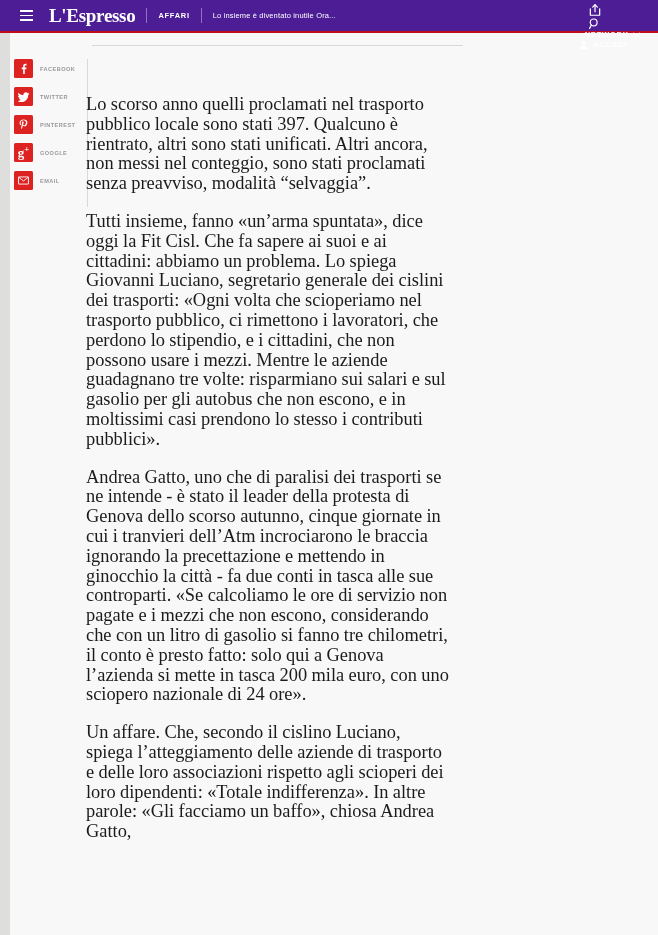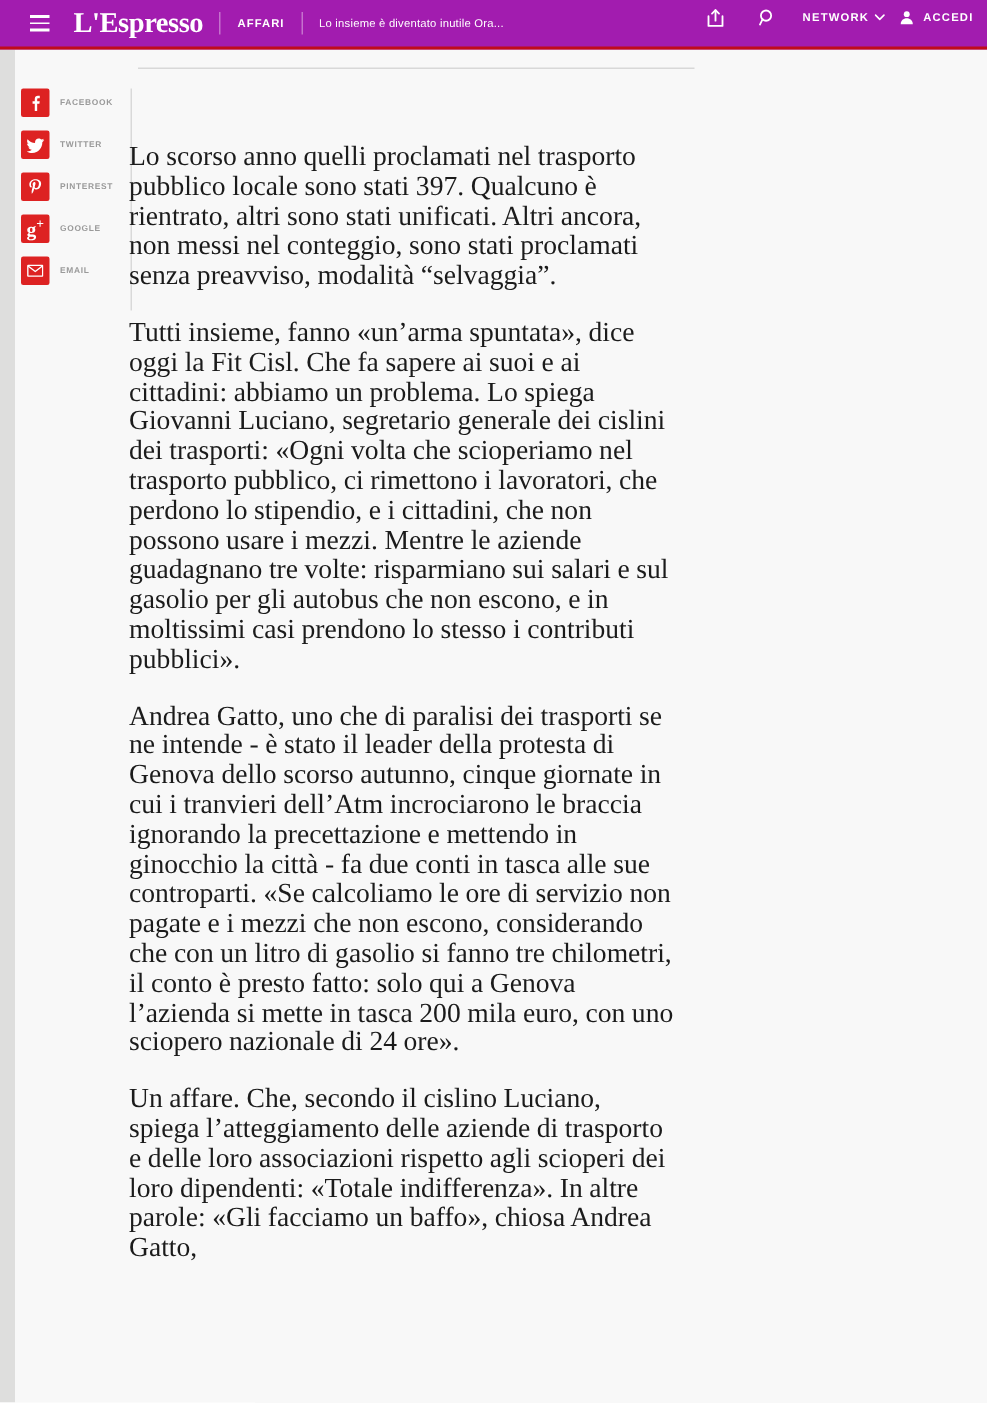--- a/index.html
+++ b/index.html
@@ -15,21 +15,21 @@
     background: #ffffff;
     position: relative;
   }
 
   
   .topbar {
     position: absolute;
     top: 0; left: 0;
     width: 658px;
     height: 33px;
-    background: #a21caf;
+    background: #4c1d95;
     border-bottom: 2px solid #c00c1a;
     display: flex;
     align-items: center;
     z-index: 20;
   }
 
   .hamburger {
     width: 34px;
     height: 33px;
     display: flex;
@@ -83,24 +83,25 @@
     white-space: nowrap;
     overflow: hidden;
     text-overflow: ellipsis;
     max-width: 180px;
     cursor: pointer;
   }
 
   .topbar-right {
     margin-left: auto;
     display: flex;
-    align-items: flex-end;
+    align-items: flex-start;
     height: 25px;
     padding-right: 9px;
     gap: 0;
+    flex-direction: column;
   }
 
   .icon-btn {
     width: 34px;
     height: 33px;
     display: flex;
     align-items: center;
     justify-content: center;
     cursor: pointer;
   }

